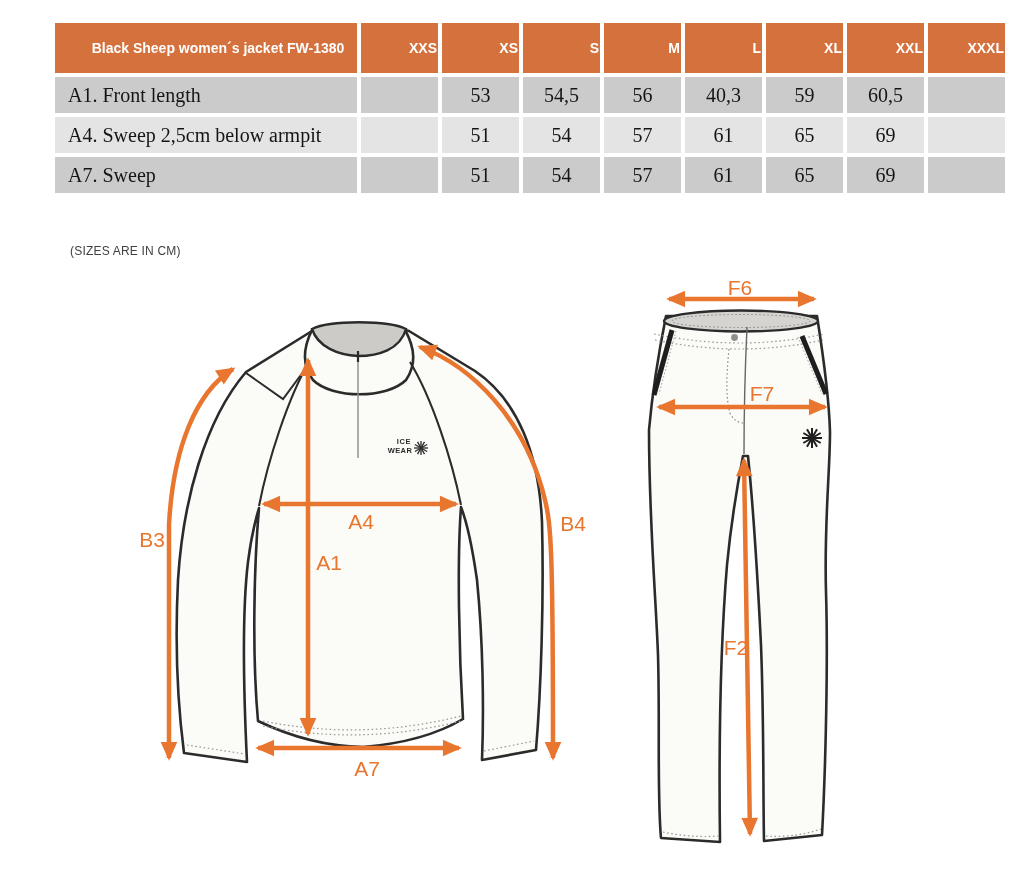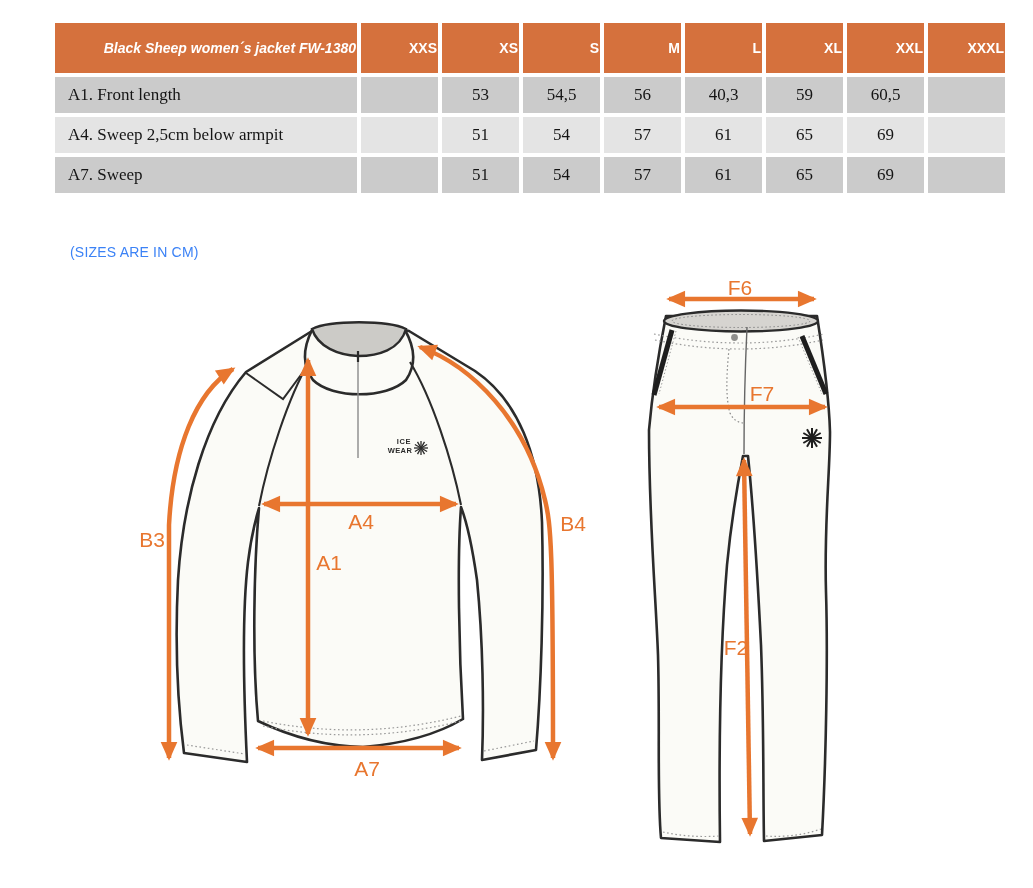--- a/index.html
+++ b/index.html
@@ -11,32 +11,32 @@
   .size-table-wrap{position:absolute;left:51px;top:19px;}
   table.size-table{
     border-collapse:separate;border-spacing:4px;table-layout:fixed;
   }
   table.size-table th,table.size-table td{overflow:hidden;white-space:nowrap;}
   table.size-table th{
     background:#D5713D;color:#ffffff;font-size:14px;font-weight:bold;
     height:48px;text-align:right;vertical-align:middle;
     font-family:"Liberation Sans",sans-serif;
   }
-  table.size-table th.title-cell{text-align:right;padding-left:25px;font-style:italic;}
+  table.size-table th.title-cell{text-align:center;padding-left:25px;}
   table.size-table td{
     height:34px;vertical-align:middle;text-align:center;
-    font-family:"Liberation Serif",serif;font-size:17px;color:#151515;
+    font-family:"Liberation Serif",serif;font-size:20px;color:#151515;
   }
   table.size-table td.label-cell{text-align:left;padding-left:13px;}
   table.size-table tr.row-dark td{background:#CBCBCB;}
   table.size-table tr.row-light td{background:#E4E4E4;}
   
   .sizes-note{
     position:absolute;left:70px;top:244px;
-    color:#3b82f6;font-size:14px;letter-spacing:.2px;
+    color:#404040;font-size:12px;letter-spacing:.2px;
     font-family:"Liberation Sans",sans-serif;
   }
   
   svg.diagrams{position:absolute;left:0;top:0;}
   .meas-label{
     font-family:"Liberation Sans",sans-serif;font-size:21px;fill:#E8762F;
   }
   .logo-txt{font-family:"Liberation Sans",sans-serif;font-weight:bold;fill:#2b2b2b;}
 </style>
 </head>

